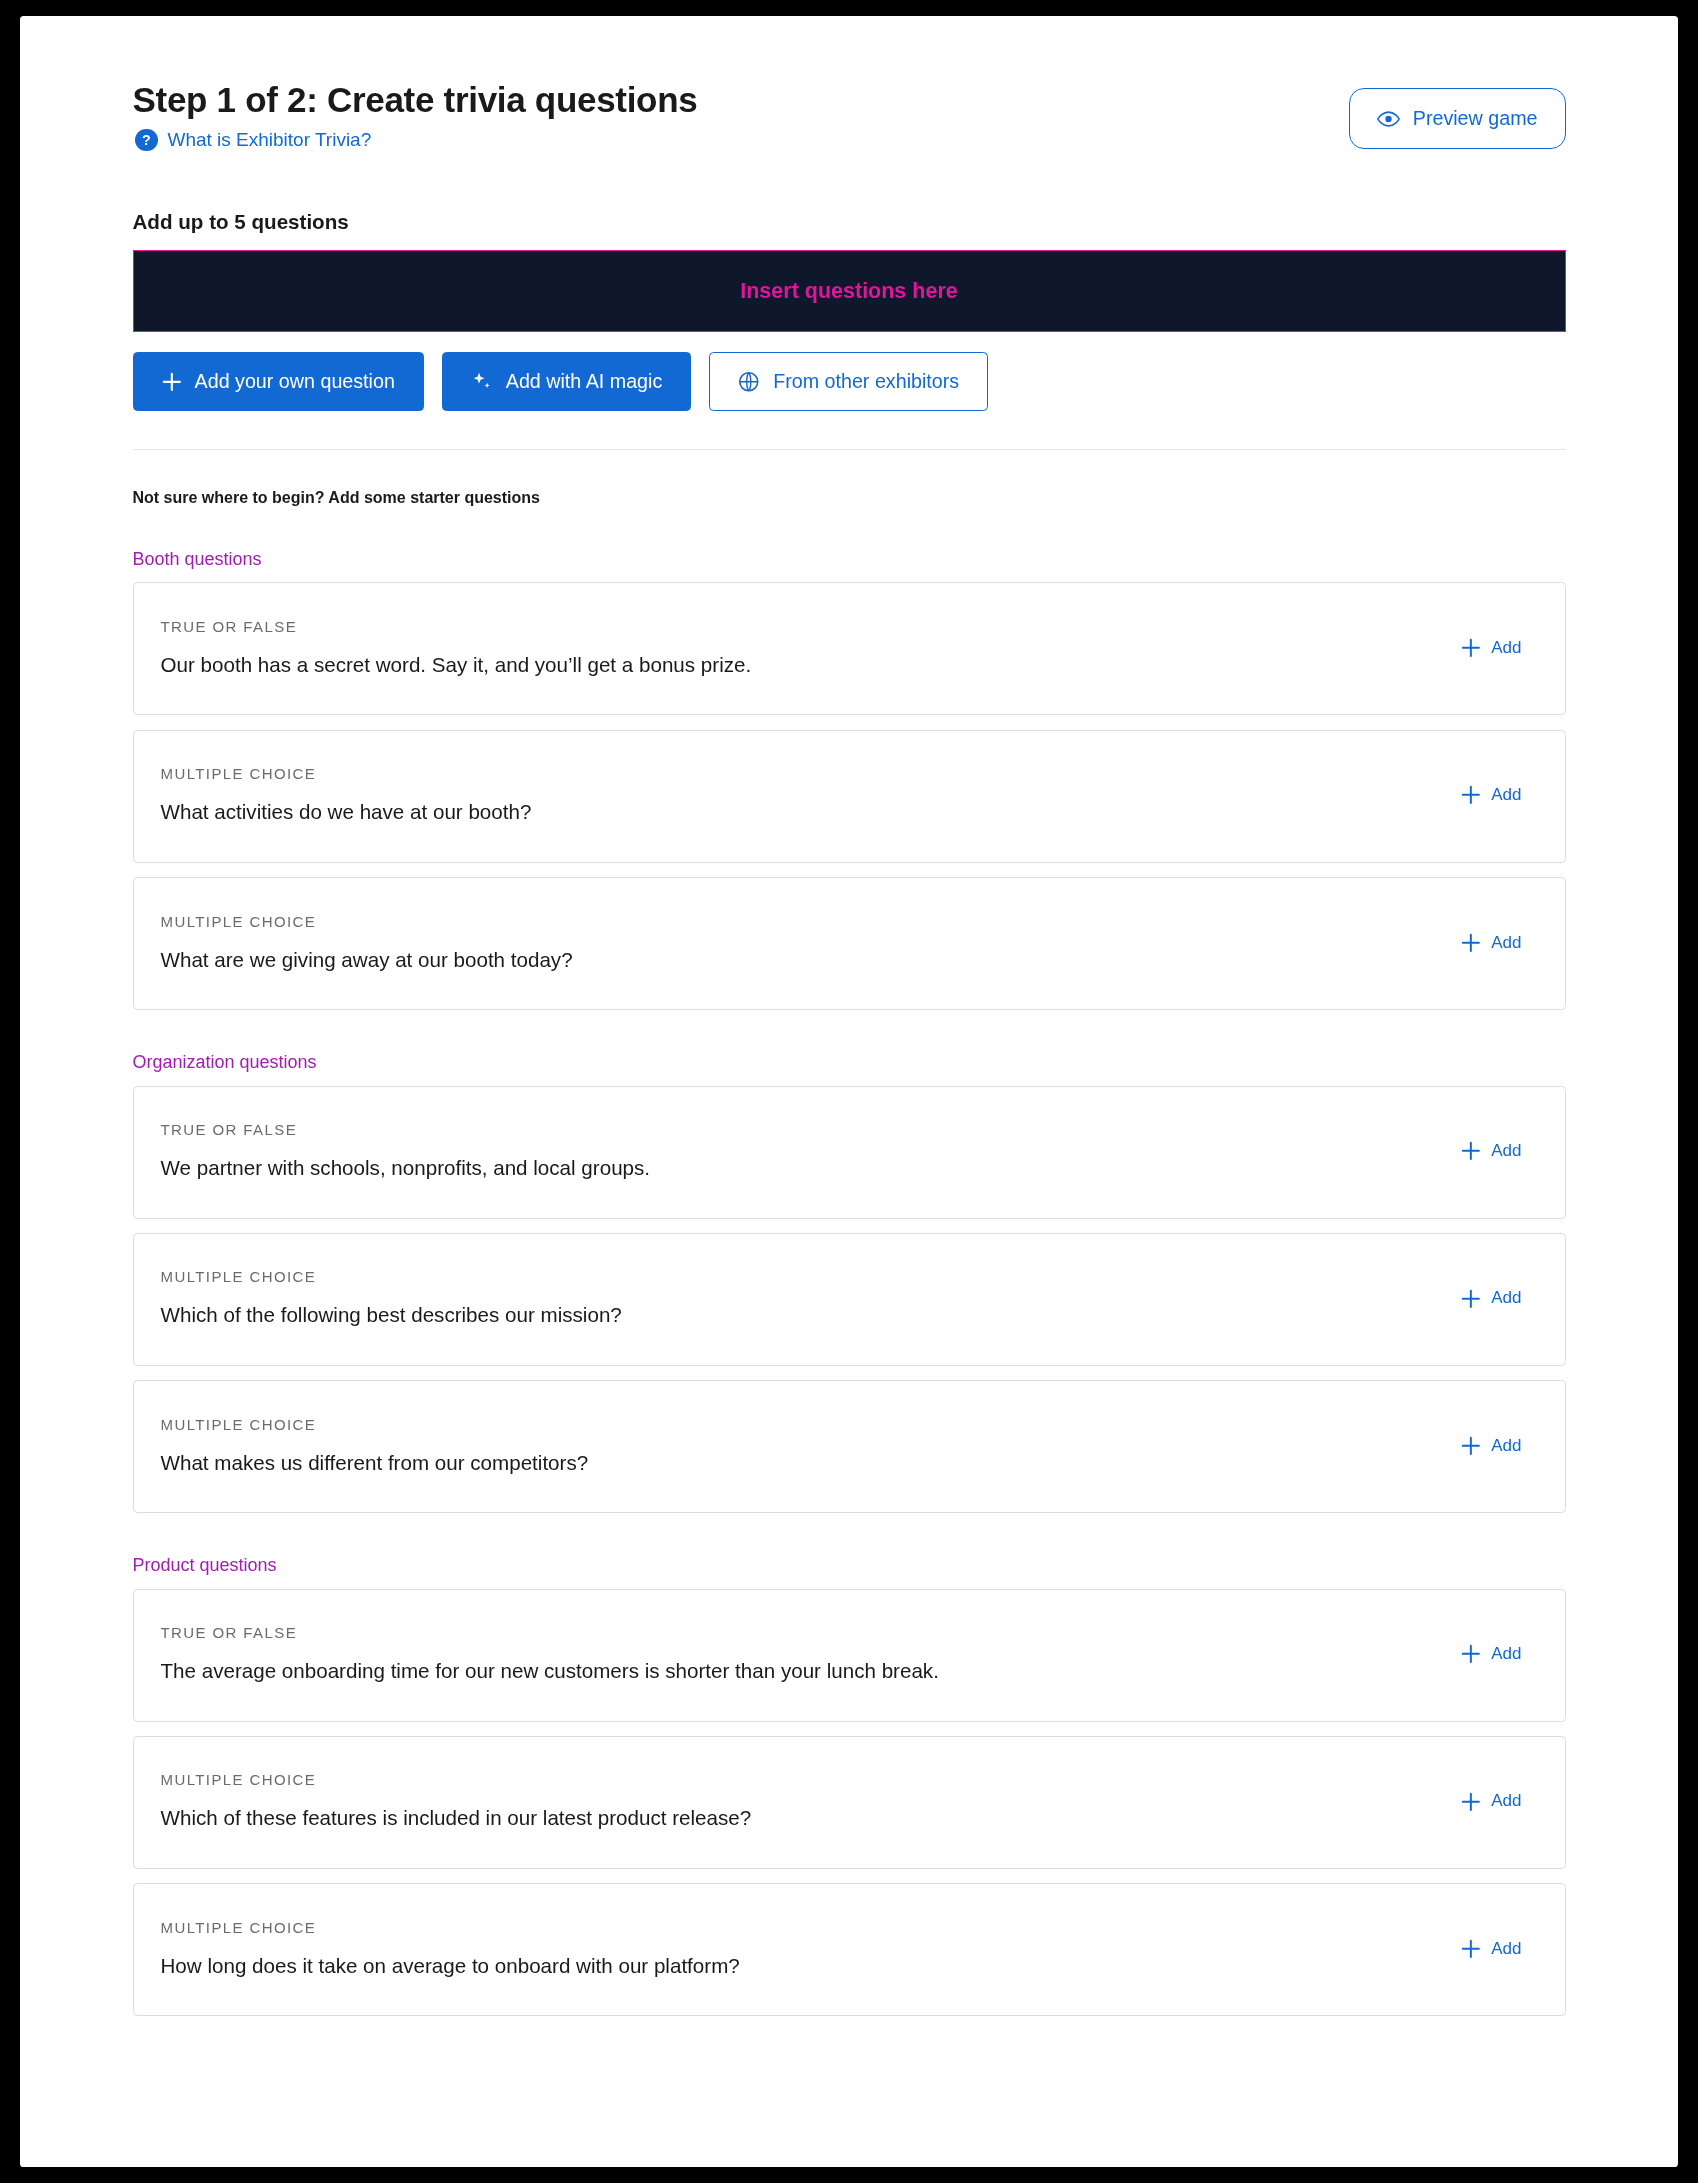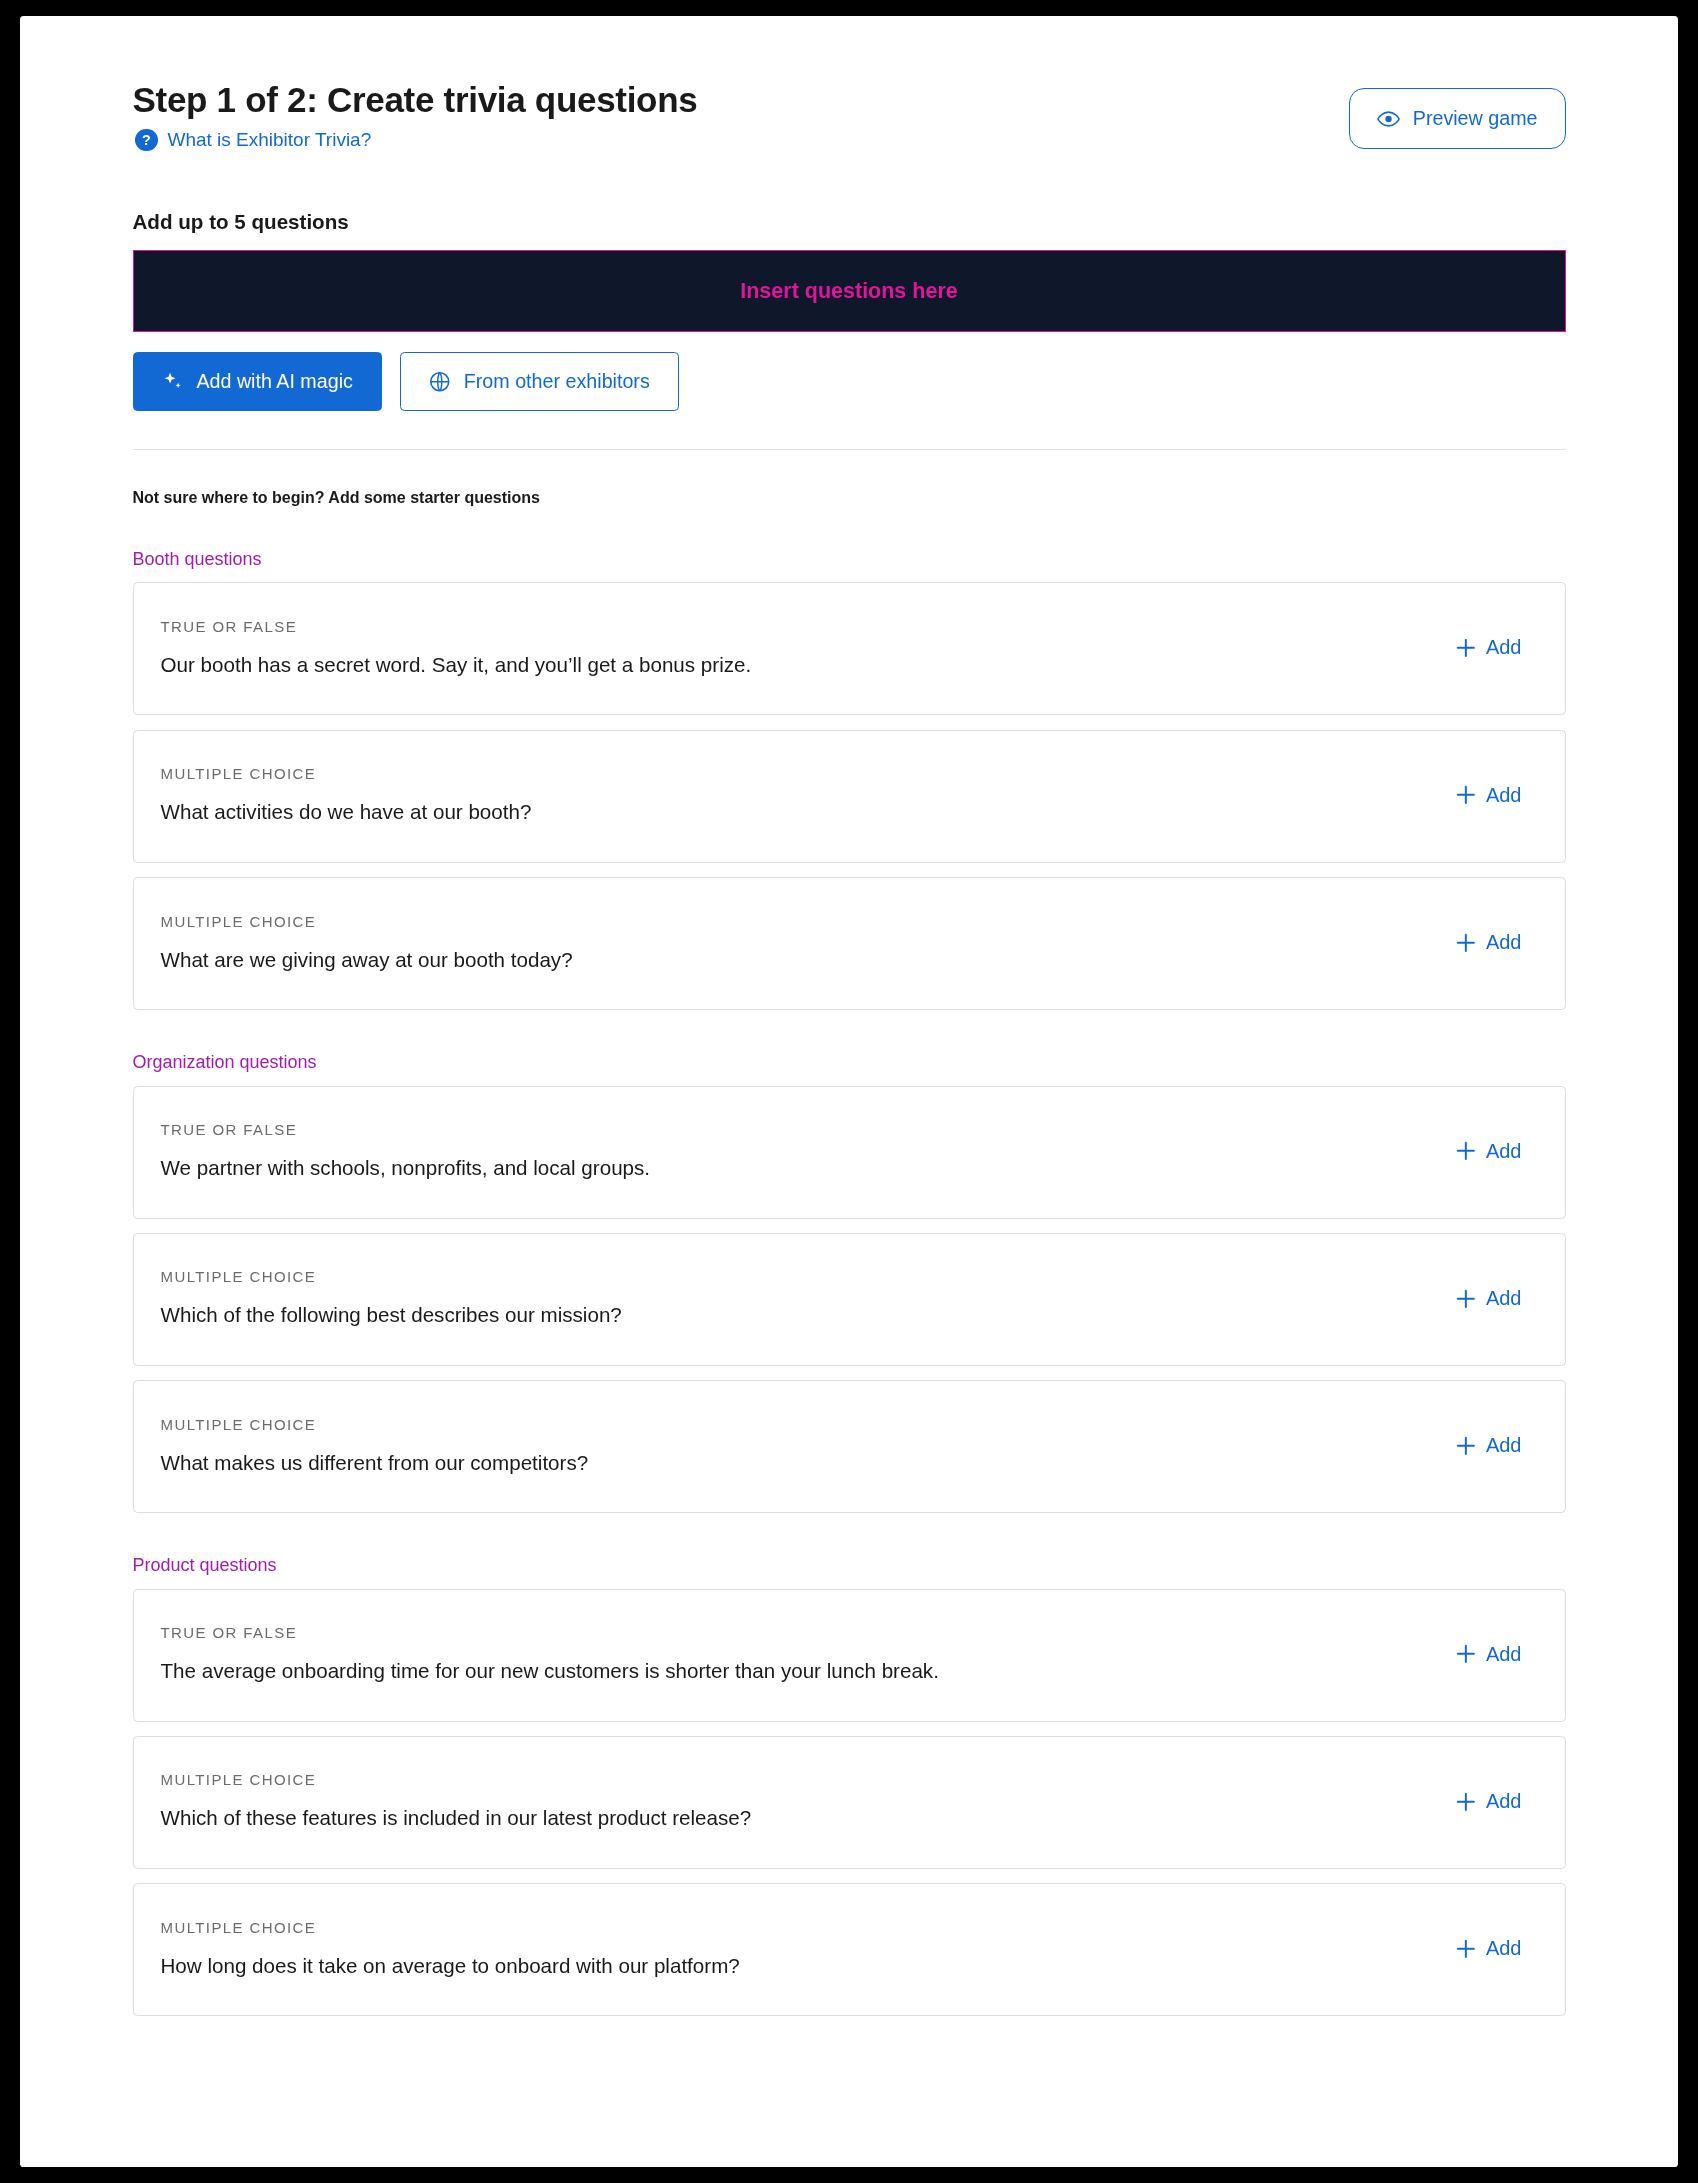--- a/index.html
+++ b/index.html
@@ -158,21 +158,21 @@
   .qtext {
     font-size: 20.6px;
     color: #1a1a1a;
     line-height: 27px;
   }
   .add-link {
     display: flex;
     align-items: center;
     gap: 10.7px;
     color: #1269d3;
-    font-size: 20px;
+    font-size: 17px;
     cursor: pointer;
     padding-right: 16px;
     white-space: nowrap;
   }
   svg { display: block; }
 </style>
 </head>
 <body>
 
 <div class="screen">
@@ -198,20 +198,28 @@
         </button>
       </div>
 
       <div class="subhead">Add up to 5 questions</div>
 
       <div class="dropzone">
         <span>Insert questions here</span>
       </div>
 
       <div class="btn-row">
+        <button class="btn btn-primary">
+          <span>
+            <svg width="19.7" height="19.7" viewBox="0 0 22 22">
+                <path d="M11 2v18M2 11h18" stroke="#ffffff" stroke-width="2.4" stroke-linecap="round"></path>
+              </svg>
+          </span>
+          <span>Add your own question</span>
+        </button>
         <button class="btn btn-primary">
           <span>
             <svg width="21.5" height="21.5" viewBox="0 0 24 24">
               <path d="M9 2l1.7 4.3L15 8l-4.3 1.7L9 14l-1.7-4.3L3 8l4.3-1.7z" fill="#ffffff"></path>
               <path d="M18 13l.9 2.3L21 16l-2.1.8L18 19l-.9-2.2L15 16l2.1-.7z" fill="#ffffff"></path>
             </svg>
           </span>
           <span>Add with AI magic</span>
         </button>
         <button class="btn btn-outline">

